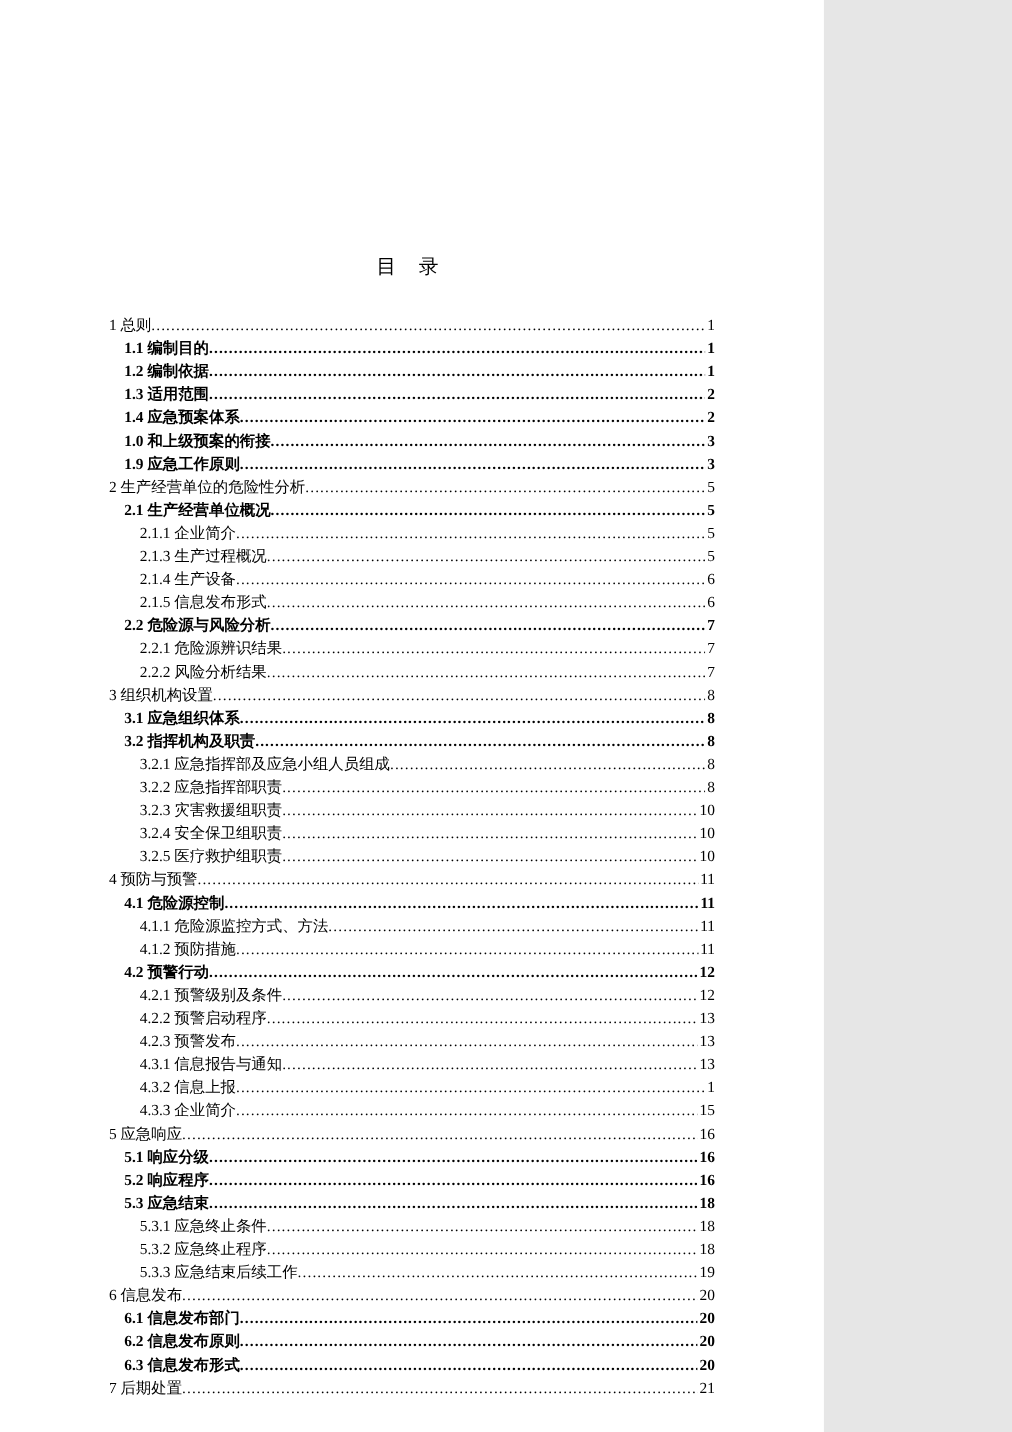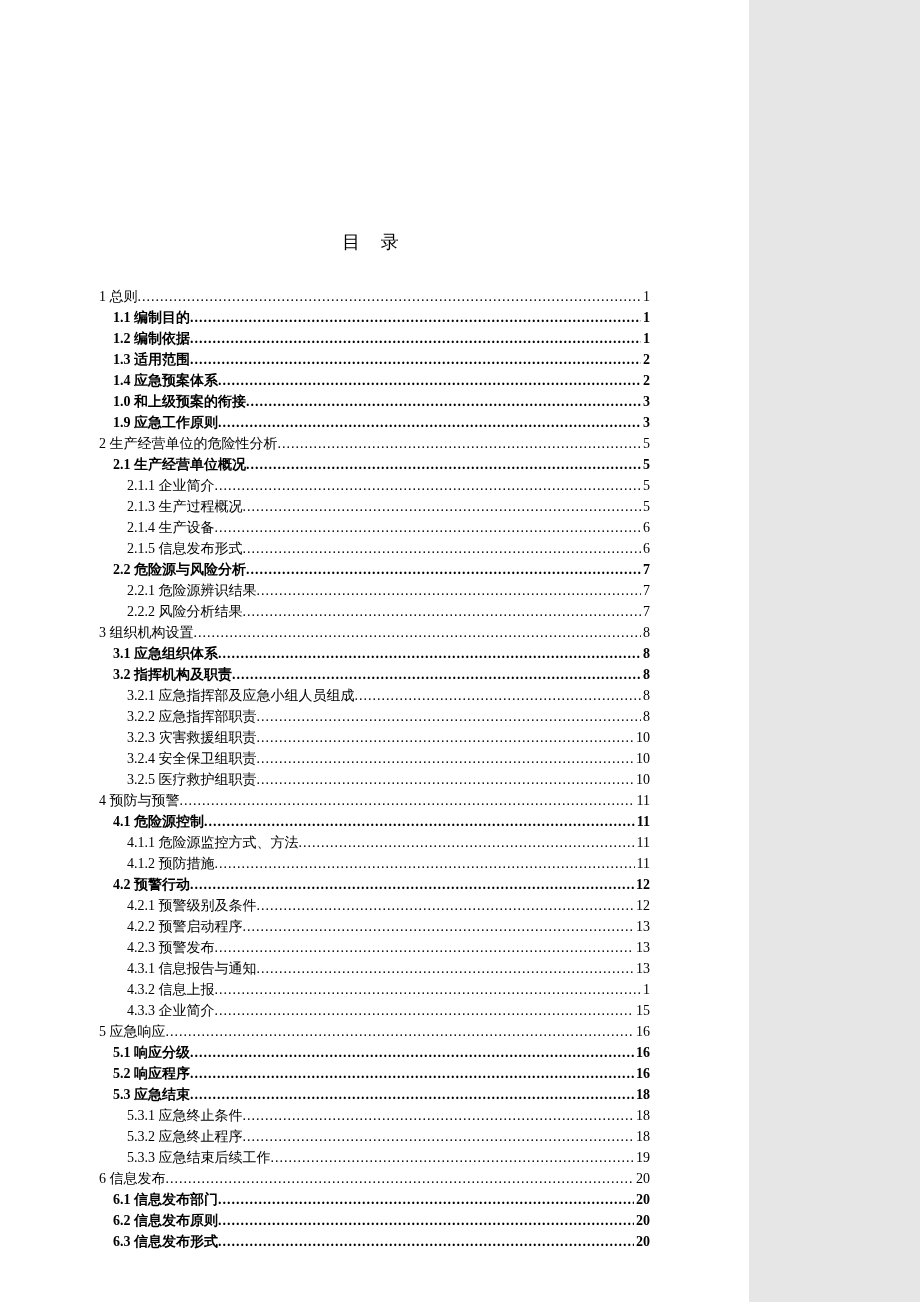--- a/index.html
+++ b/index.html
@@ -282,14 +282,19 @@
       <div class="toc-row lvl-1">
         <span class="toc-label">6.2 信息发布原则</span>
         <span class="leader"></span>
         <span class="page-num">20</span>
       </div>
       <div class="toc-row lvl-1">
         <span class="toc-label">6.3 信息发布形式</span>
         <span class="leader"></span>
         <span class="page-num">20</span>
       </div>
+      <div class="toc-row lvl-0">
+        <span class="toc-label">7 后期处置</span>
+        <span class="leader"></span>
+        <span class="page-num">21</span>
+      </div>
     </div>
 </div>
 
 </body></html>

